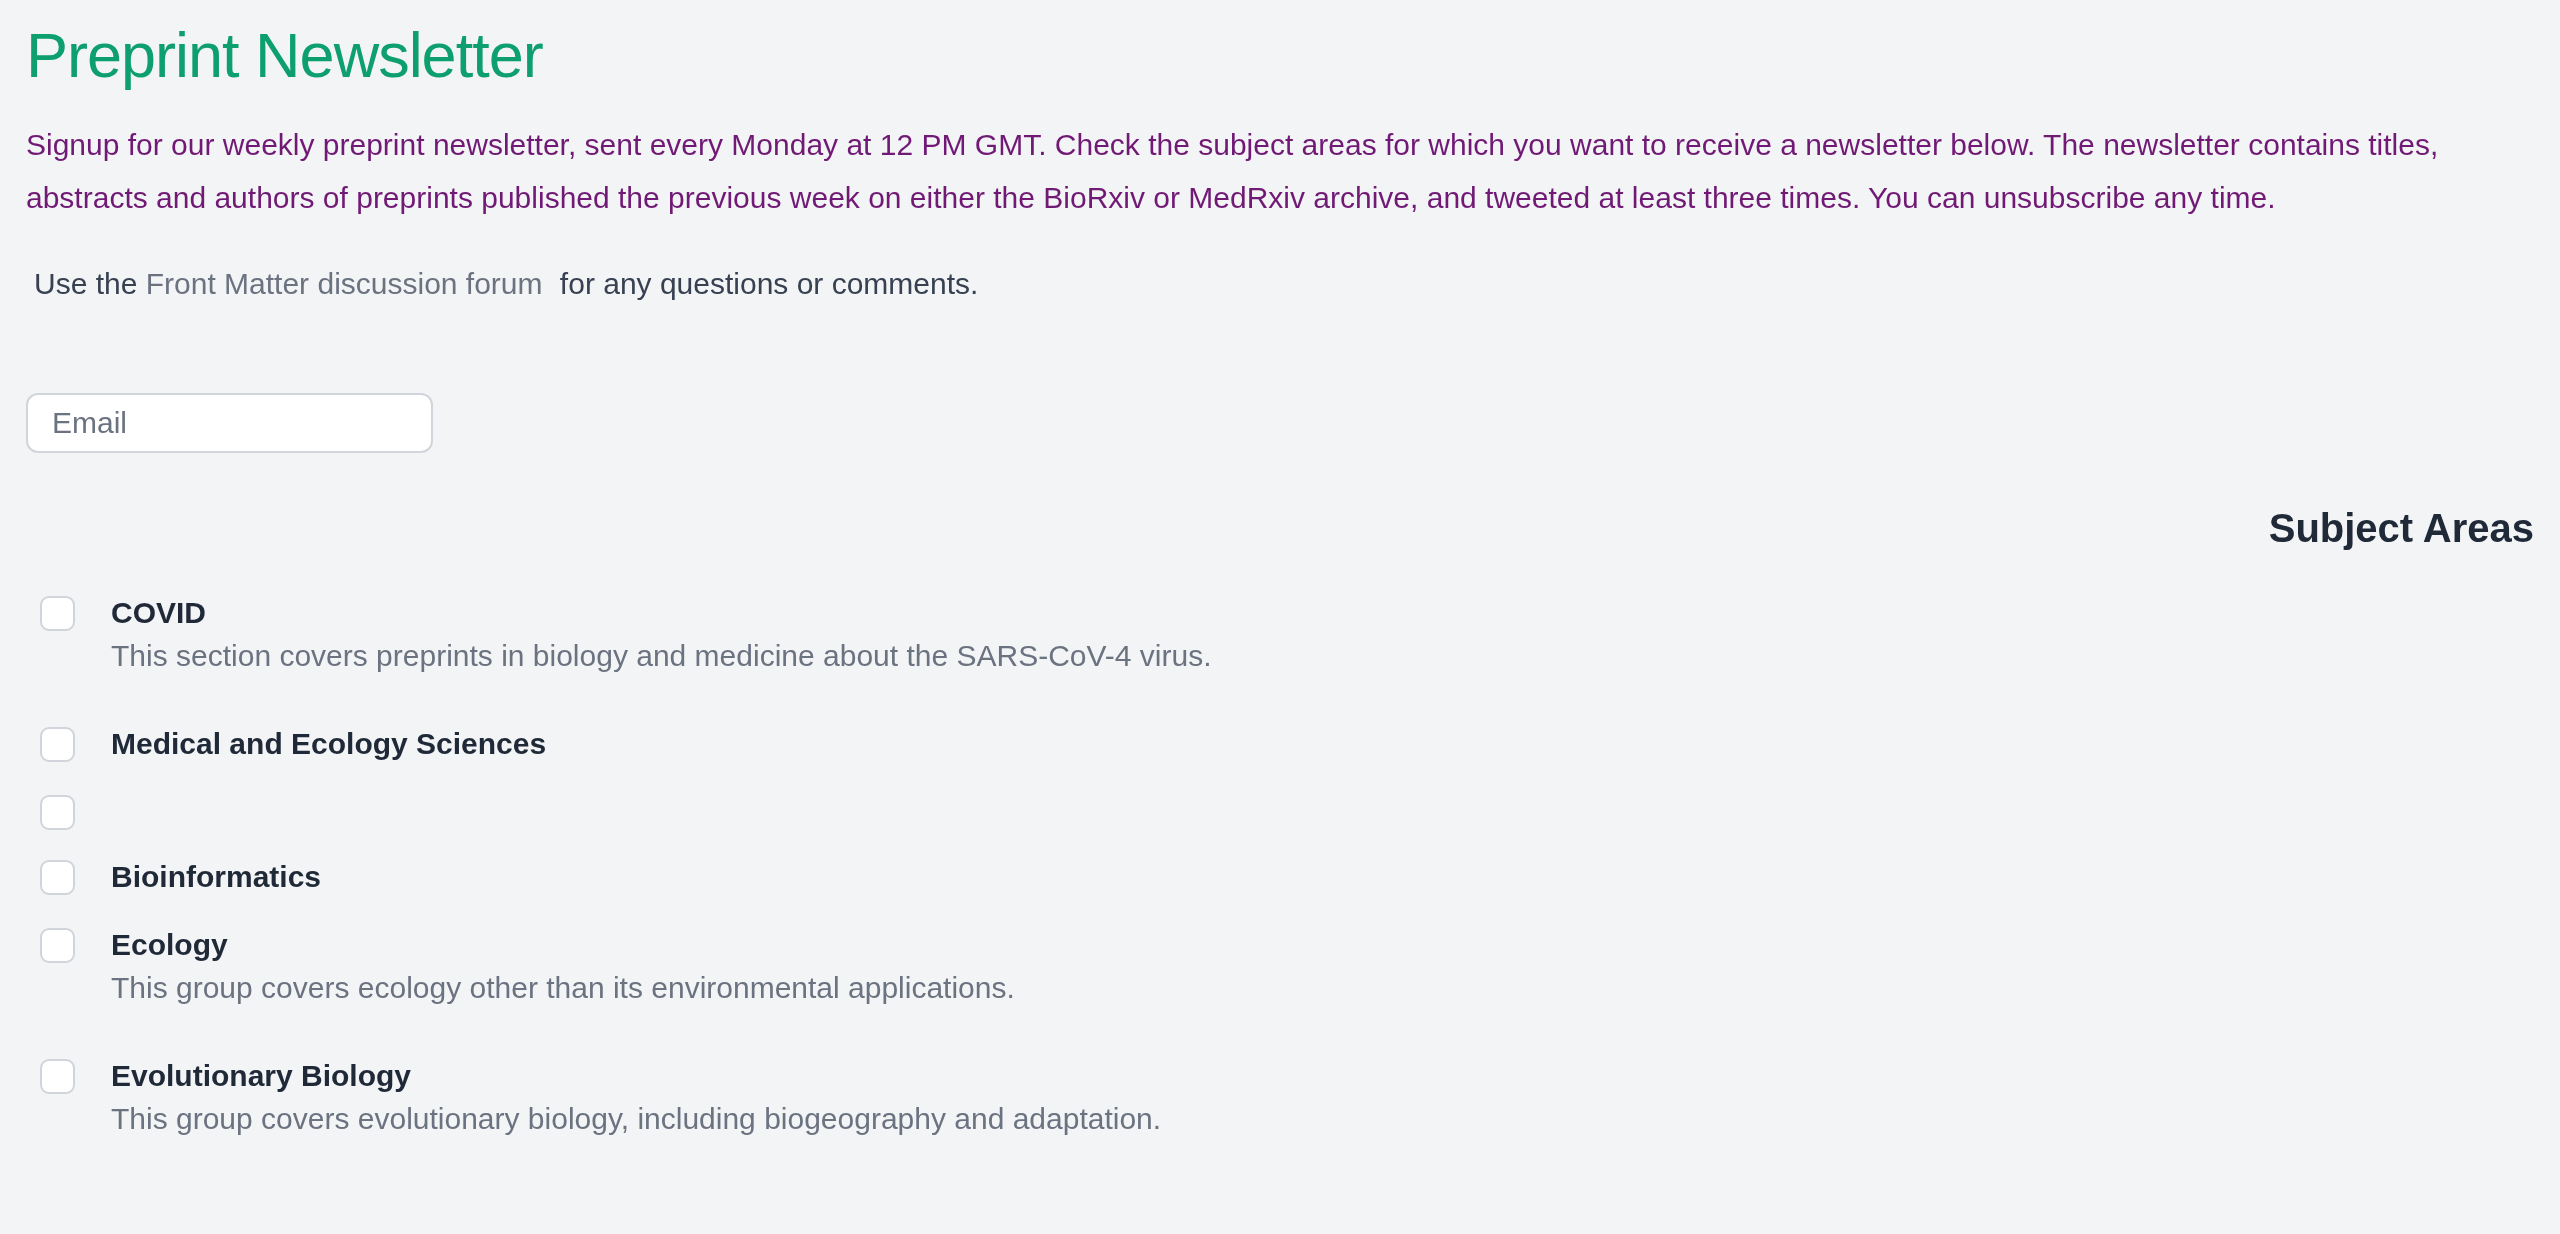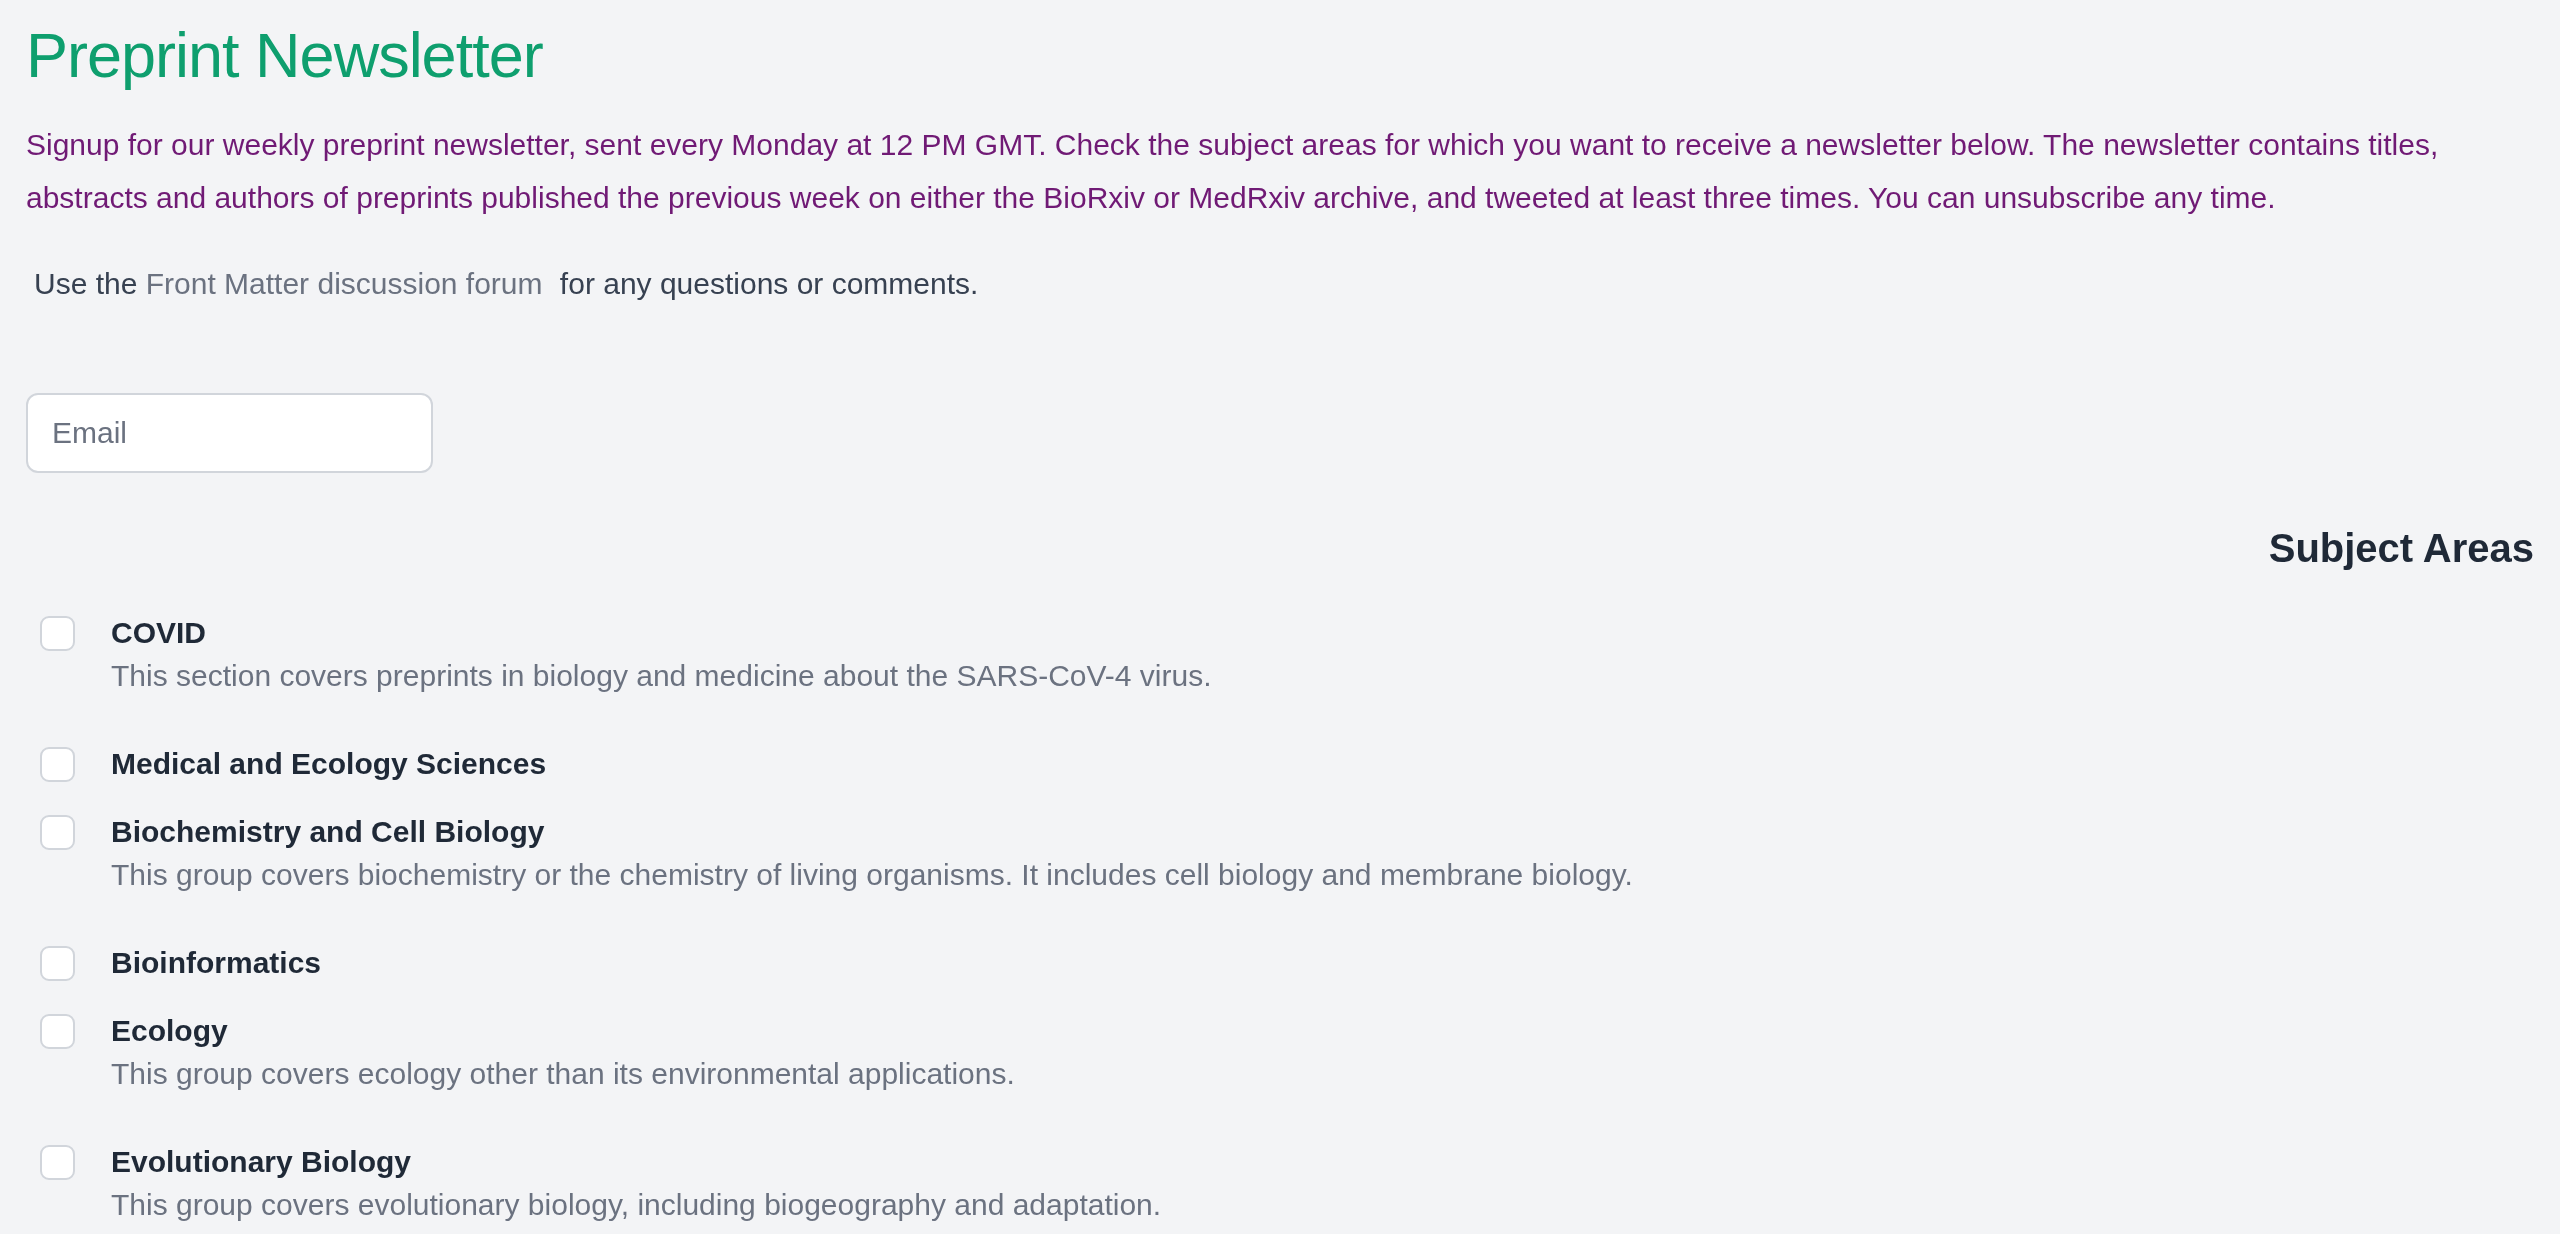--- a/index.html
+++ b/index.html
@@ -39,21 +39,21 @@
   .forum-link {
     color: #6b7280;
     text-decoration: none;
     margin-right: 9px;
     cursor: pointer;
   }
   .email-input {
     display: block;
     margin-top: 83px;
     width: 407px;
-    height: 80px;
+    height: 60px;
     padding: 0 24px;
     font-family: "Liberation Sans", sans-serif;
     font-size: 30px;
     color: #374151;
     background: #ffffff;
     border: 2px solid #d1d5db;
     border-radius: 12px;
     outline: none;
   }
   .email-input::placeholder {
@@ -139,24 +139,20 @@
     <li class="subject-item">
       <input type="checkbox" class="subject-checkbox" style="">
       <div class="subject-text">
         <label class="subject-label">Medical and Ecology Sciences</label>
 
       </div>
     </li>
 
     <li class="subject-item">
       <input type="checkbox" class="subject-checkbox" style="">
-      <div class="subject-text">
-        <label class="subject-label">Biochemistry and Cell Biology</label>
-        <p class="subject-description">This group covers biochemistry or the chemistry of living organisms. It includes cell biology and membrane biology.</p>
-      </div>
     </li>
 
     <li class="subject-item">
       <input type="checkbox" class="subject-checkbox" style="">
       <div class="subject-text">
         <label class="subject-label">Bioinformatics</label>
 
       </div>
     </li>
 

